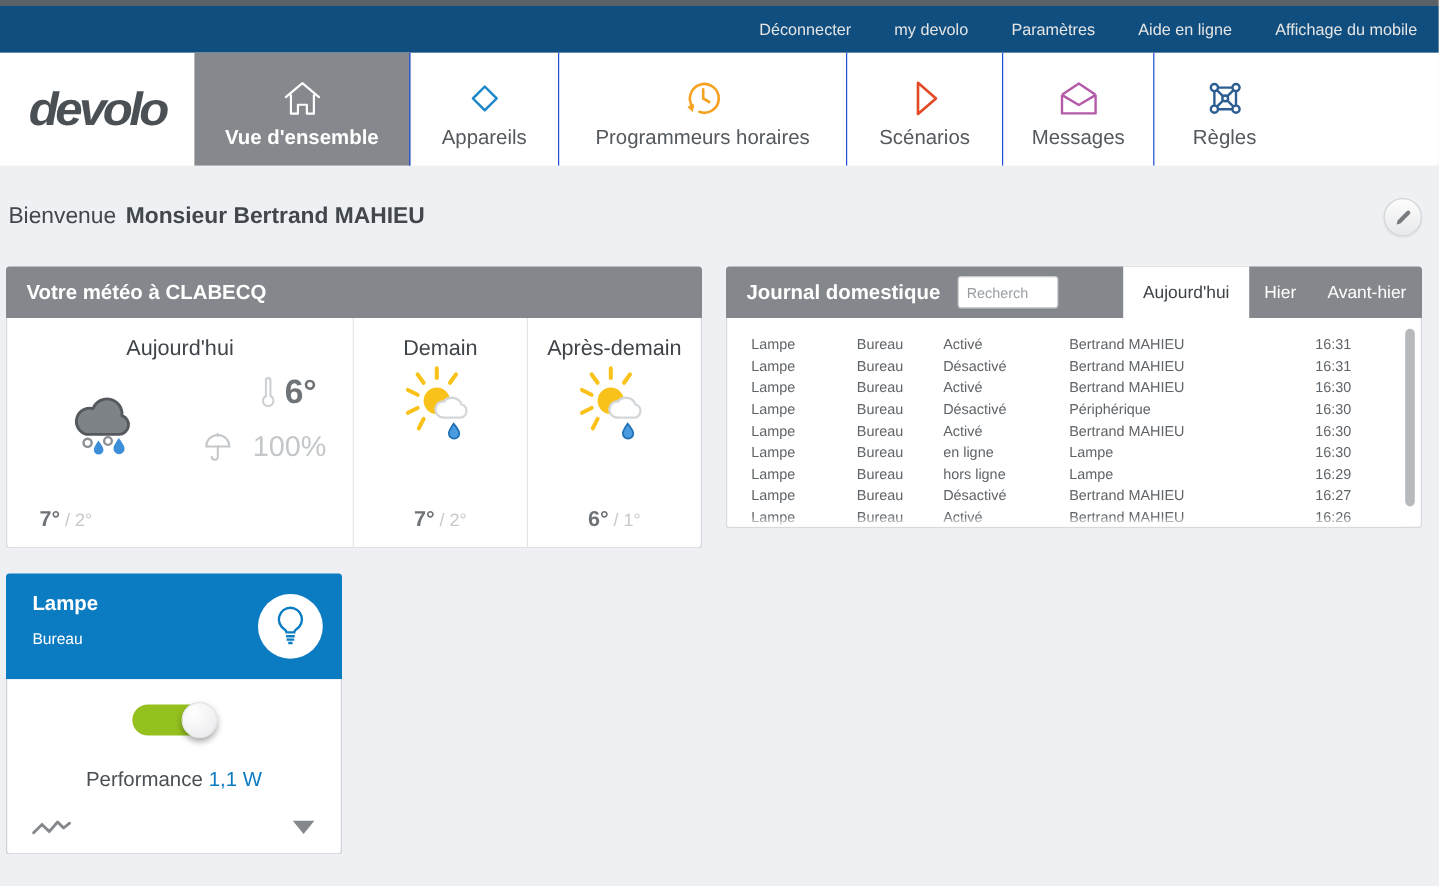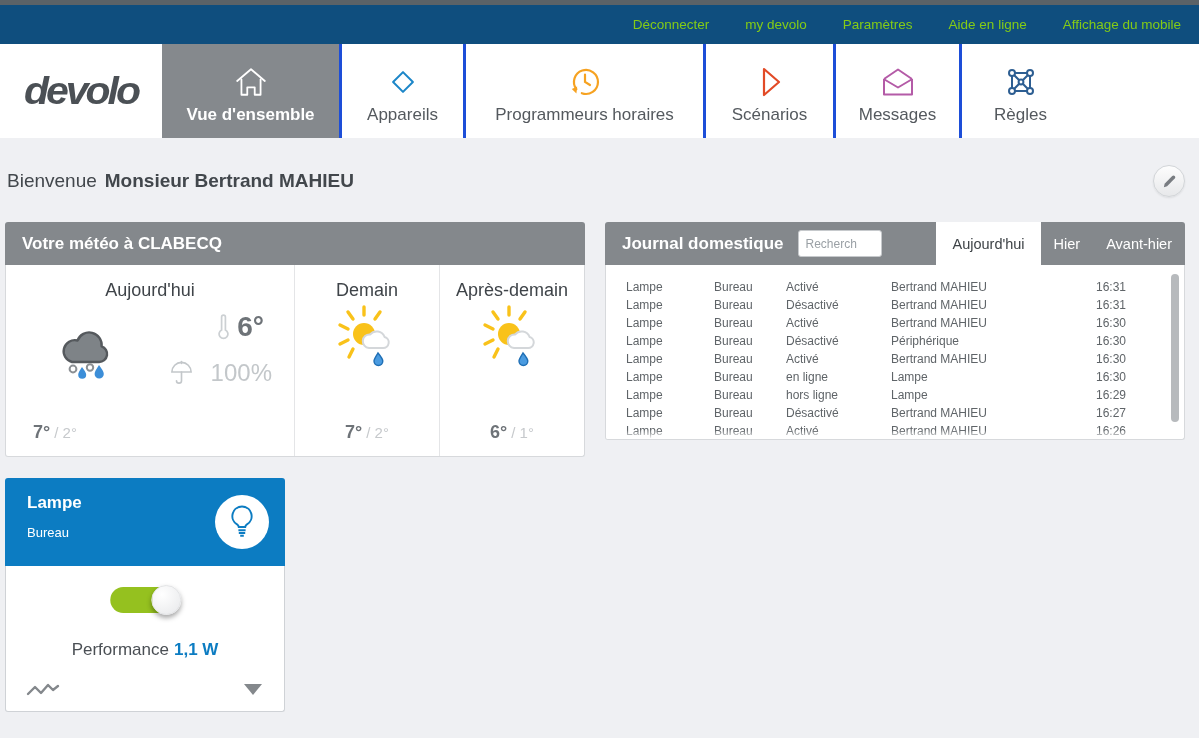--- a/index.html
+++ b/index.html
@@ -1,24 +1,24 @@
 <!DOCTYPE html>
 <html><head>
 <meta charset="utf-8">
 <style>
   html,body{margin:0;padding:0}
   body{width:1199px;height:738px;background:#eff0f3;font-family:"Liberation Sans",sans-serif;overflow:hidden;position:relative}
   .top-strip{height:5px;background:#5b6267}
   .topbar{height:39px;background:#0f4e7e;display:flex;align-items:center;justify-content:flex-end;gap:36px;padding-right:18px}
-  .topbar a{color:#84cc16;font-size:13.5px;text-decoration:none;cursor:pointer}
+  .topbar a{color:#e5e5e5;font-size:13.5px;text-decoration:none;cursor:pointer}
   
   .nav{height:94px;background:#fff;display:flex}
   .logo-box{width:162px;display:flex;align-items:center;justify-content:center}
   .logo{font-size:41px;font-weight:bold;font-style:italic;color:#4b5055;letter-spacing:-3px;transform:scaleY(.95)}
-  .tab{display:flex;flex-direction:column;align-items:center;justify-content:flex-end;padding-bottom:13px;border-right:3px solid #1d4ed8;box-sizing:border-box;cursor:pointer}
+  .tab{display:flex;flex-direction:column;align-items:center;justify-content:flex-end;padding-bottom:13px;border-right:1px solid #1d4ed8;box-sizing:border-box;cursor:pointer}
   .tab .icon{height:46px;display:flex;align-items:center;justify-content:center}
   .tab .label{font-size:17px;color:#54595e;white-space:nowrap}
   .tab.active{background:#85898d}
   .tab.active .label{color:#fff;font-weight:bold}
   .t0{width:180px}.t1{width:124px}.t2{width:120px}.t3{width:240px}.t4{width:130px}.t5{width:126px}.t6{width:117px;border-right:none}
   
   .welcome-row{display:flex;align-items:center;justify-content:space-between;margin:26px 14px 0 7px;height:34px}
   .welcome{font-size:19px;color:#42474c}
   .welcome .bold{font-weight:bold;margin-left:8px}
   .pencil-btn{width:30px;height:30px;border-radius:50%;background:linear-gradient(#fdfdfd,#e7e8ea);border:1px solid #d2d5d8;display:flex;align-items:center;justify-content:center;cursor:pointer;box-shadow:0 1px 2px rgba(0,0,0,.08)}
@@ -56,21 +56,21 @@
   
   .device-card{width:280px;margin:21px 0 0 5px}
   .card-header{height:88px;background:#0c7cc2;border-radius:3px 3px 0 0;position:relative;color:#fff}
   .card-name{position:absolute;left:22px;top:15px;font-size:17px;font-weight:bold}
   .card-room{position:absolute;left:22px;top:47px;font-size:13px}
   .bulb-circle{position:absolute;right:16px;top:17px;width:54px;height:54px;background:#fff;border-radius:50%;display:flex;align-items:center;justify-content:center}
   .card-body{background:#fff;height:146px;border:1px solid #cfd2d6;border-top:none;border-radius:0 0 3px 3px;box-sizing:border-box;position:relative}
   .toggle{position:absolute;left:50%;transform:translateX(-56%);top:21px;width:62px;height:26px;background:#95c11f;border-radius:13px;cursor:pointer}
   .knob{position:absolute;right:-9px;top:-2px;width:30px;height:30px;background:radial-gradient(circle at 35% 30%,#ffffff,#e7e8ea);border-radius:50%;box-shadow:0 3px 5px rgba(0,0,0,.35);border:1px solid #e2e3e5;box-sizing:border-box}
   .perf{position:absolute;top:74px;width:100%;text-align:center;font-size:17px;color:#4a4f54}
-  .perf .pval{color:#0c7cc2;font-weight:bold;margin-left:5px}
+  .perf .pval{color:#0c7cc2;font-weight:normal;margin-left:5px}
   .stats-icon{position:absolute;left:20px;bottom:12px;cursor:pointer}
   .expand{position:absolute;right:22px;bottom:16px;width:0;height:0;border-left:9px solid transparent;border-right:9px solid transparent;border-top:11px solid #84888c;cursor:pointer}
 </style>
 </head>
 <body>
 
 <div class="top-strip"></div>
 
 <div class="topbar">
   <a>Déconnecter</a>

